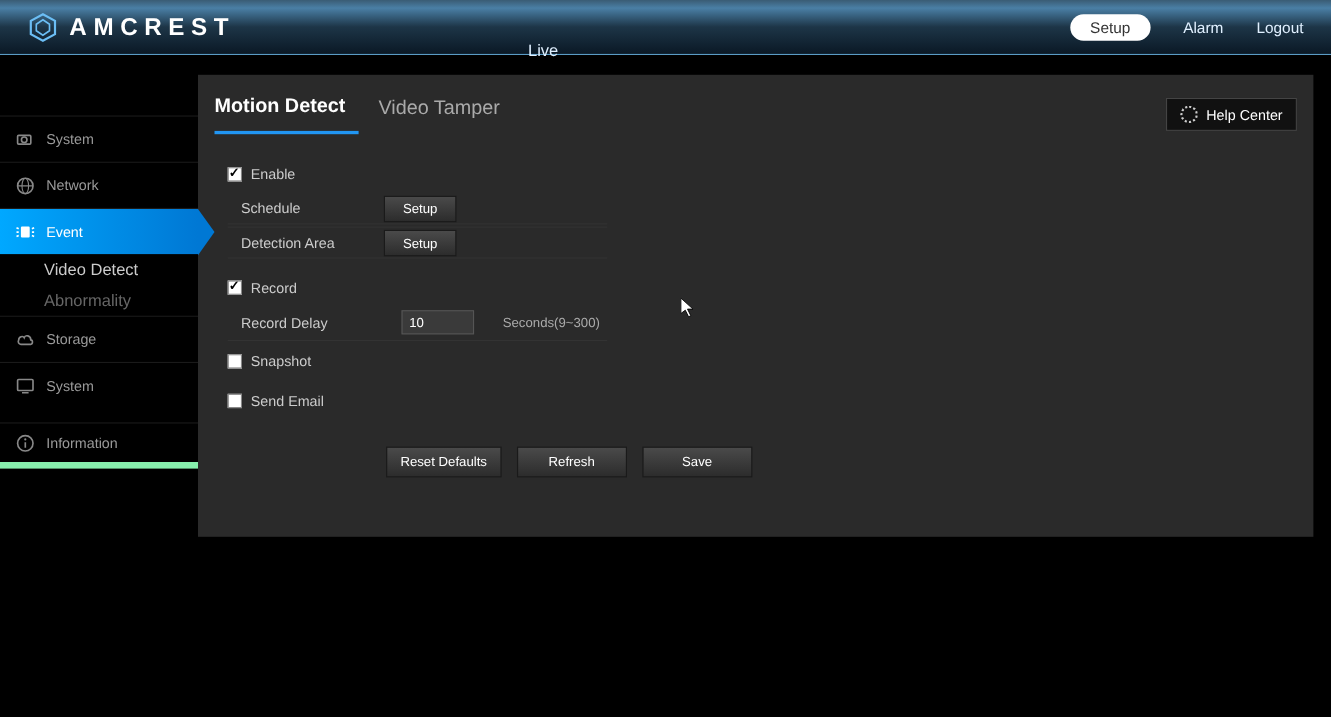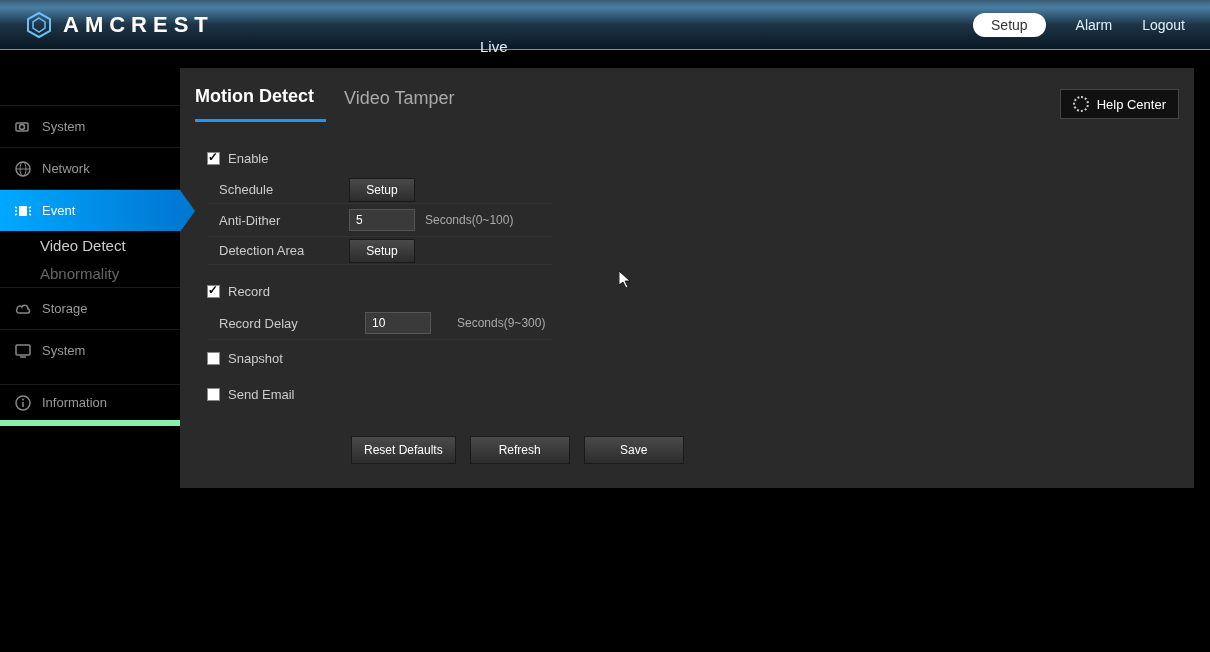--- a/index.html
+++ b/index.html
@@ -323,25 +323,20 @@
       <div class="row checkrow">
         <input type="checkbox" class="checkbox" checked="" style="">
         <span class="label-check">Enable</span>
       </div>
 
       <div class="row">
         <span class="label">Schedule</span>
         <button class="btn">Setup</button>
       </div>
 
-      <div class="row" style="width:auto;border:none;">
-        <span class="label" style="width:130px">Anti-Dither</span>
-        <input class="input" value="5" style="">
-        <span class="hint">Seconds(0~100)</span>
-      </div>
       <div style="border-bottom:1px solid #333;width:345px;margin-left:0"></div>
 
       <div class="row">
         <span class="label">Detection Area</span>
         <button class="btn">Setup</button>
       </div>
 
       <div class="row checkrow" style="margin-top:12px">
         <input type="checkbox" class="checkbox" checked="" style="">
         <span class="label-check">Record</span>

